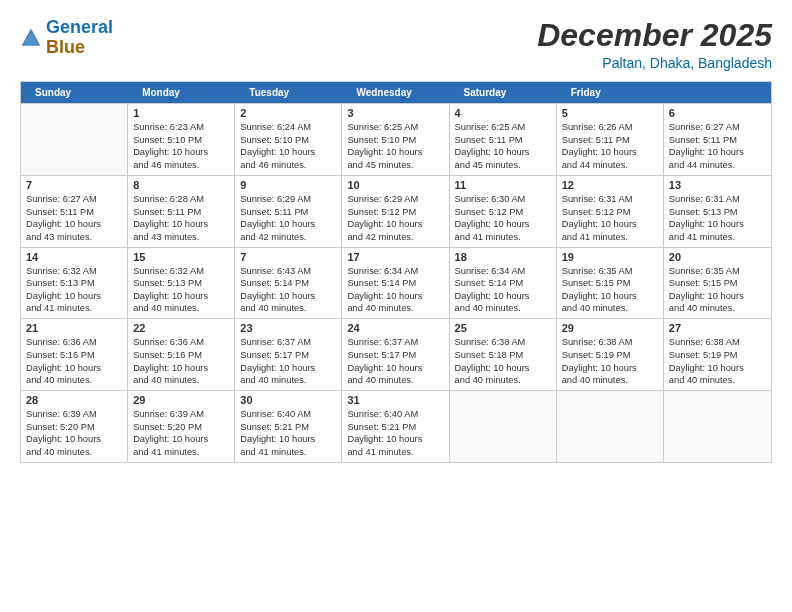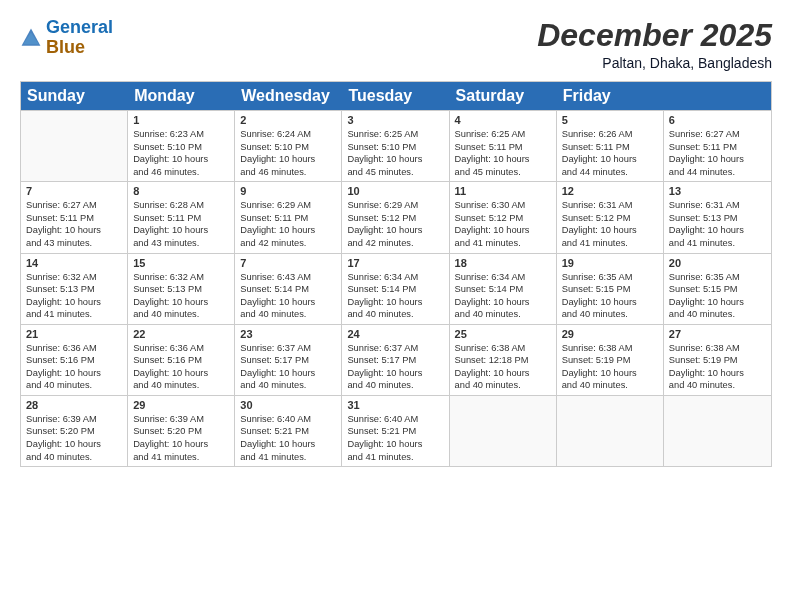--- a/index.html
+++ b/index.html
@@ -46,39 +46,39 @@
     }
     .main-title {
       font-size: 32px;
       font-weight: bold;
       color: #333;
       line-height: 1.1;
       font-style: italic;
     }
     .subtitle {
       font-size: 14px;
-      color: #0f172a;
+      color: #0369a1;
       margin-top: 2px;
     }
     .calendar {
       flex: 1;
       display: flex;
       flex-direction: column;
       border: 1px solid #ccc;
     }
     .cal-header {
       display: grid;
       grid-template-columns: repeat(7, 1fr);
       background: #2a6db5;
     }
     .cal-header-cell {
       color: #fff;
-      font-size: 16px;
+      font-size: 10px;
       font-weight: bold;
-      padding: 5px 6px;
+      padding: 5px 14px;
       text-align: left;
     }
     .cal-body {
       flex: 1;
       display: flex;
       flex-direction: column;
     }
     .cal-row {
       display: grid;
       grid-template-columns: repeat(7, 1fr);
@@ -129,22 +129,22 @@
     <div class="title-block">
       <div class="main-title">December 2025</div>
       <div class="subtitle">Paltan, Dhaka, Bangladesh</div>
     </div>
   </div>
 
   <div class="calendar">
     <div class="cal-header" id="cal-header">
         <div class="cal-header-cell">Sunday</div>
         <div class="cal-header-cell">Monday</div>
+        <div class="cal-header-cell">Tuesday</div>
         <div class="cal-header-cell">Wednesday</div>
-        <div class="cal-header-cell">Tuesday</div>
         <div class="cal-header-cell">Saturday</div>
         <div class="cal-header-cell">Friday</div>
       </div>
     <div class="cal-body" id="cal-body">
         <div class="cal-row">
           <div class="cal-cell empty"></div>
           <div class="cal-cell">
             <div class="day-num">1</div>
             <div class="cell-line">Sunrise: 6:23 AM</div>
             <div class="cell-line">Sunset: 5:10 PM</div>
@@ -314,21 +314,21 @@
           <div class="cal-cell">
             <div class="day-num">24</div>
             <div class="cell-line">Sunrise: 6:37 AM</div>
             <div class="cell-line">Sunset: 5:17 PM</div>
             <div class="cell-line">Daylight: 10 hours</div>
             <div class="cell-line">and 40 minutes.</div>
           </div>
           <div class="cal-cell">
             <div class="day-num">25</div>
             <div class="cell-line">Sunrise: 6:38 AM</div>
-            <div class="cell-line">Sunset: 12:18 PM</div>
+            <div class="cell-line">Sunset: 5:18 PM</div>
             <div class="cell-line">Daylight: 10 hours</div>
             <div class="cell-line">and 40 minutes.</div>
           </div>
           <div class="cal-cell">
             <div class="day-num">29</div>
             <div class="cell-line">Sunrise: 6:38 AM</div>
             <div class="cell-line">Sunset: 5:19 PM</div>
             <div class="cell-line">Daylight: 10 hours</div>
             <div class="cell-line">and 40 minutes.</div>
           </div>

